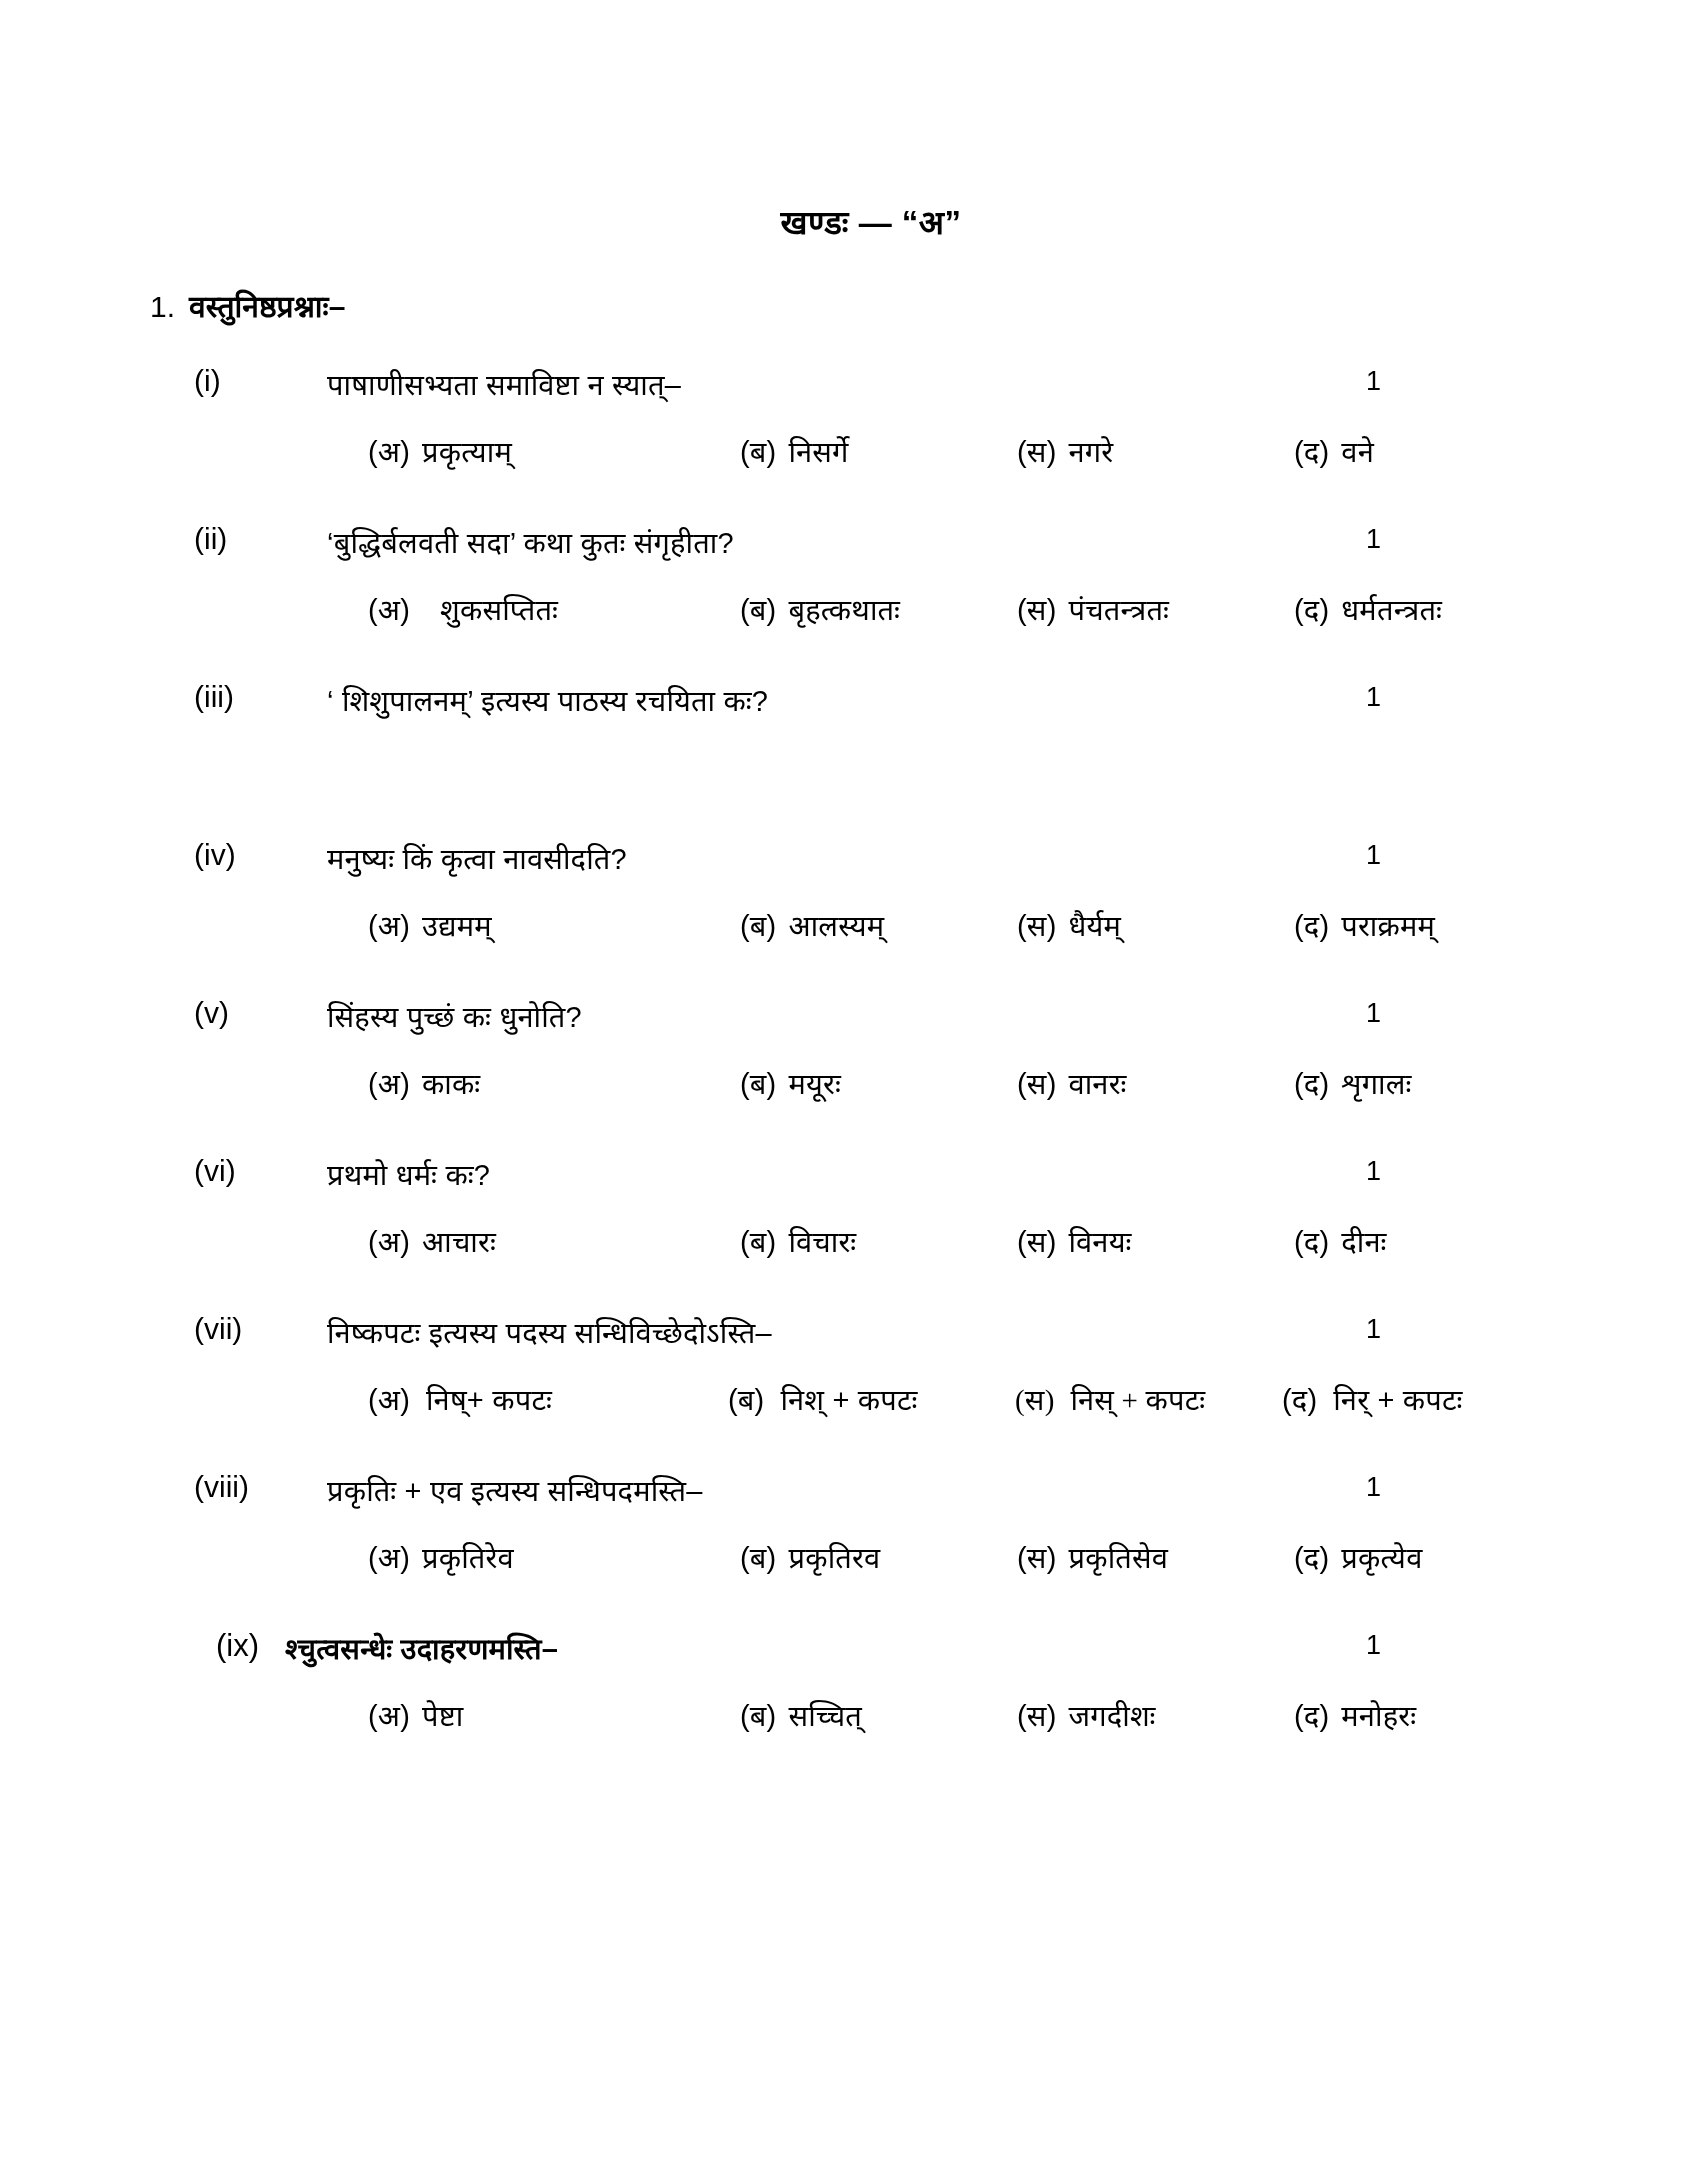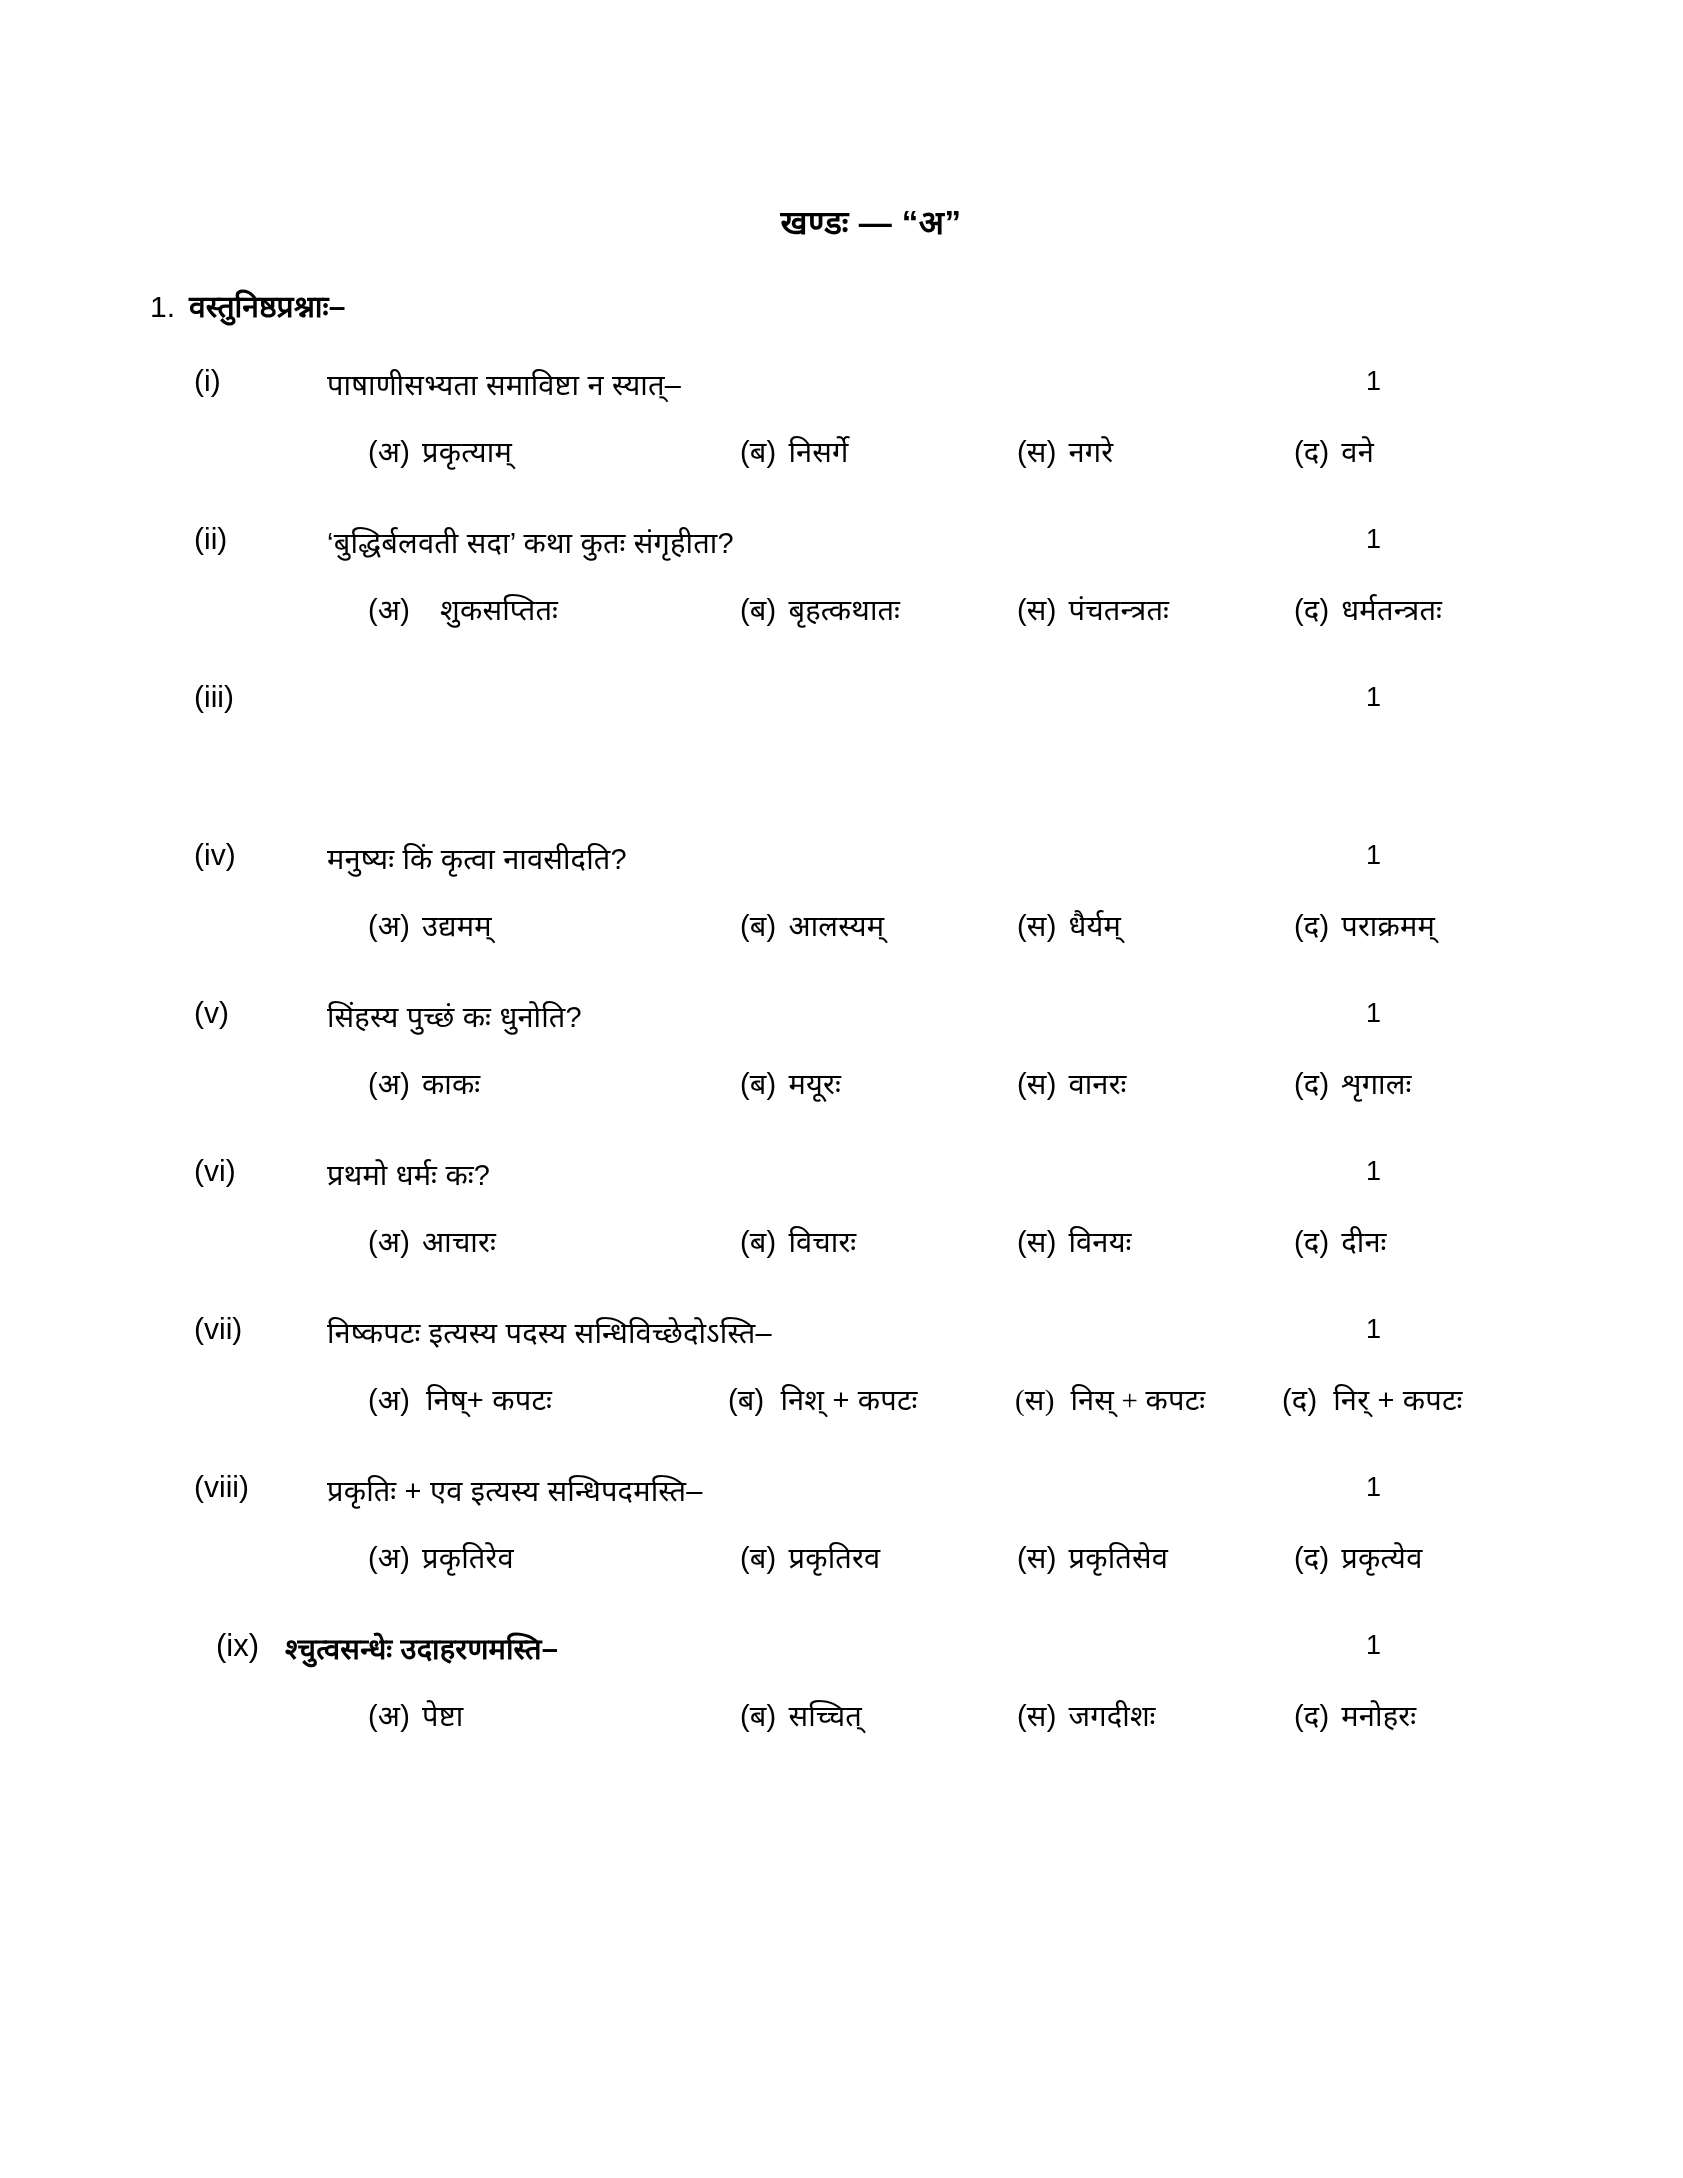--- a/index.html
+++ b/index.html
@@ -166,20 +166,21 @@
       <div class="opt-row">
         <div class="opt opt-a wide"><span class="lab">(अ)</span><span>शुकसप्तितः</span></div>
         <div class="opt opt-b"><span class="lab">(ब)</span><span>बृहत्कथातः</span></div>
         <div class="opt opt-c"><span class="lab">(स)</span><span>पंचतन्त्रतः</span></div>
         <div class="opt opt-d"><span class="lab">(द)</span><span>धर्मतन्त्रतः</span></div>
       </div>
     </div>
 
     <div class="qblock">
       <div class="q-roman">(iii)</div>
+      <div class="q-text">‘ शिशुपालनम्’ इत्यस्य पाठस्य रचयिता कः?</div>
       <div class="q-marks">1</div>
     </div>
 
     <div class="qblock">
       <div class="q-roman">(iv)</div>
       <div class="q-text">मनुष्यः किं कृत्वा नावसीदति?</div>
       <div class="q-marks">1</div>
       <div class="opt-row">
         <div class="opt opt-a"><span class="lab">(अ)</span><span>उद्यमम्</span></div>
         <div class="opt opt-b"><span class="lab">(ब)</span><span>आलस्यम्</span></div>

